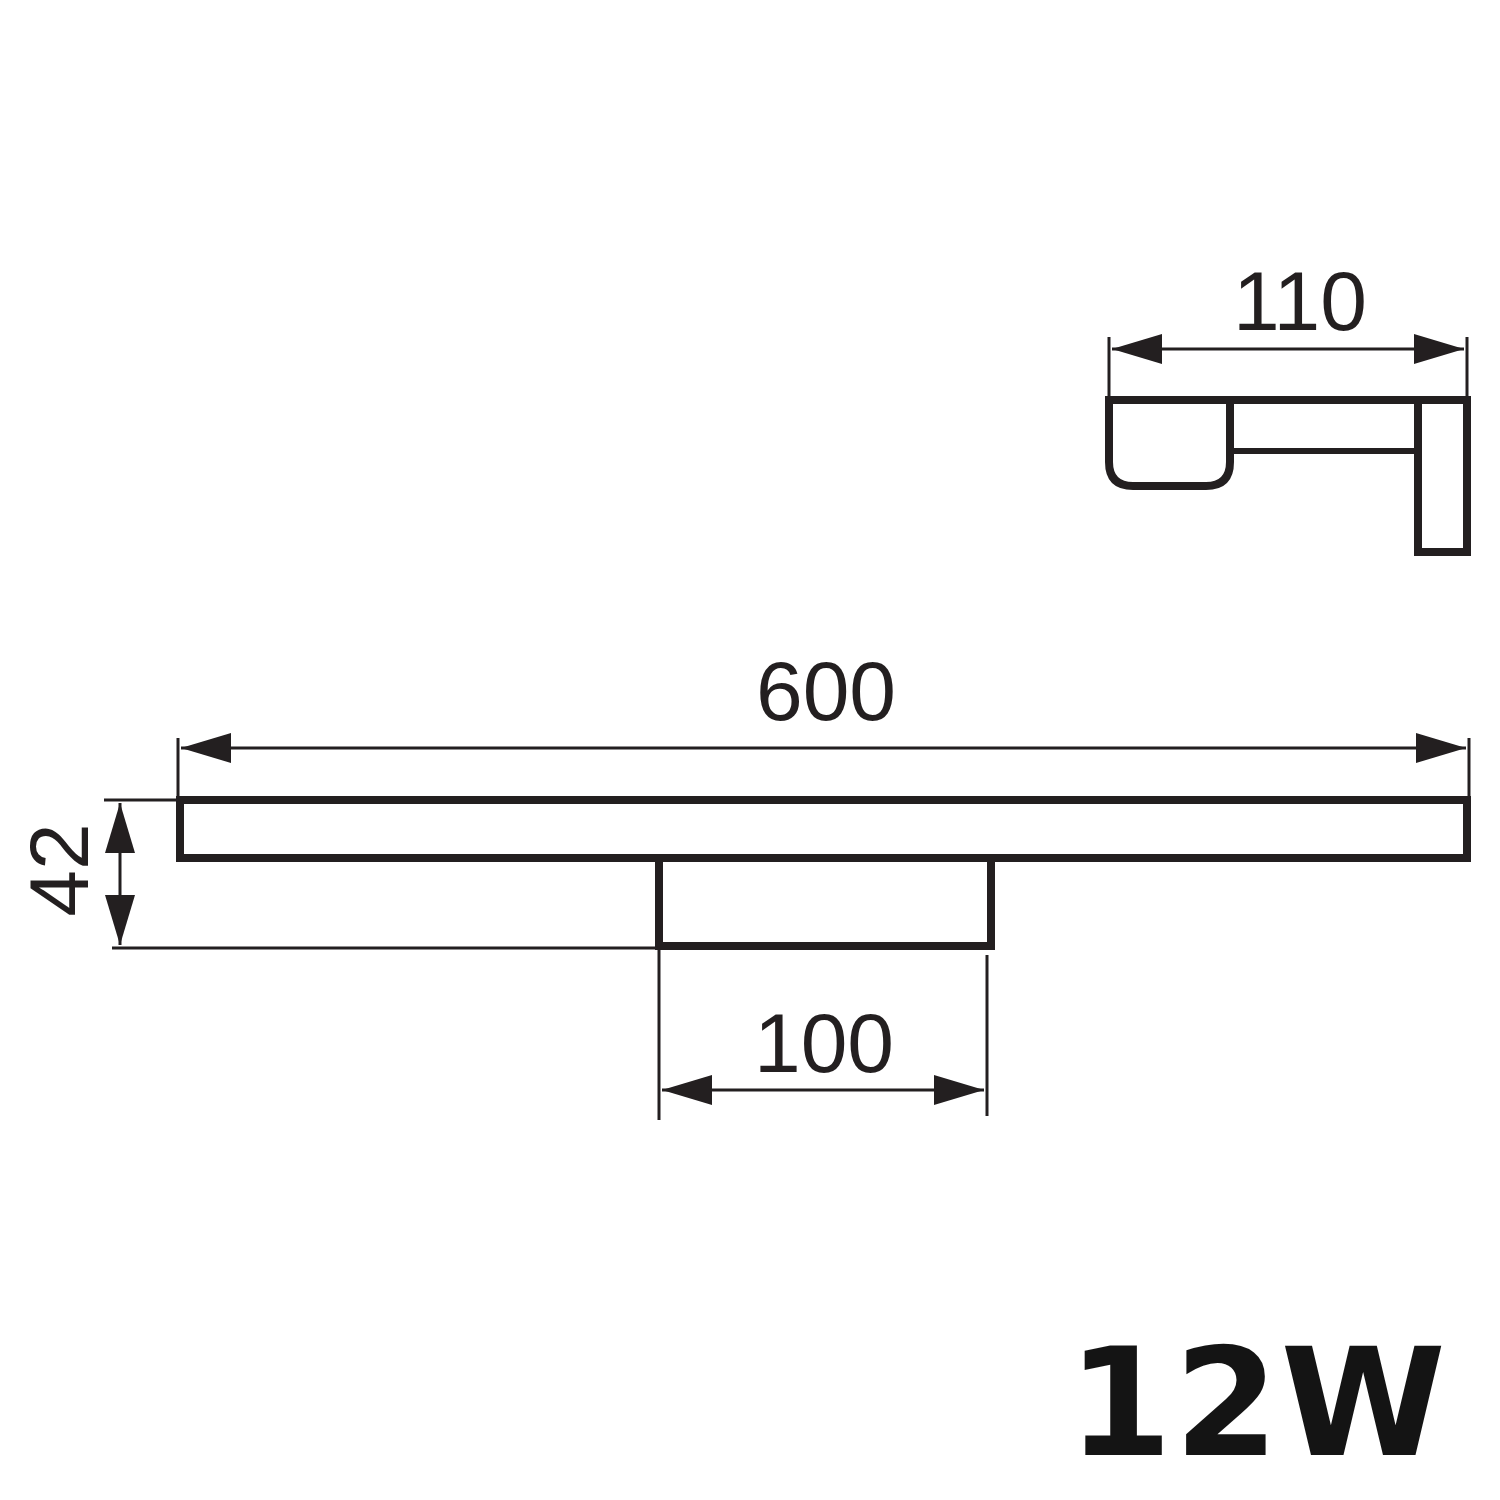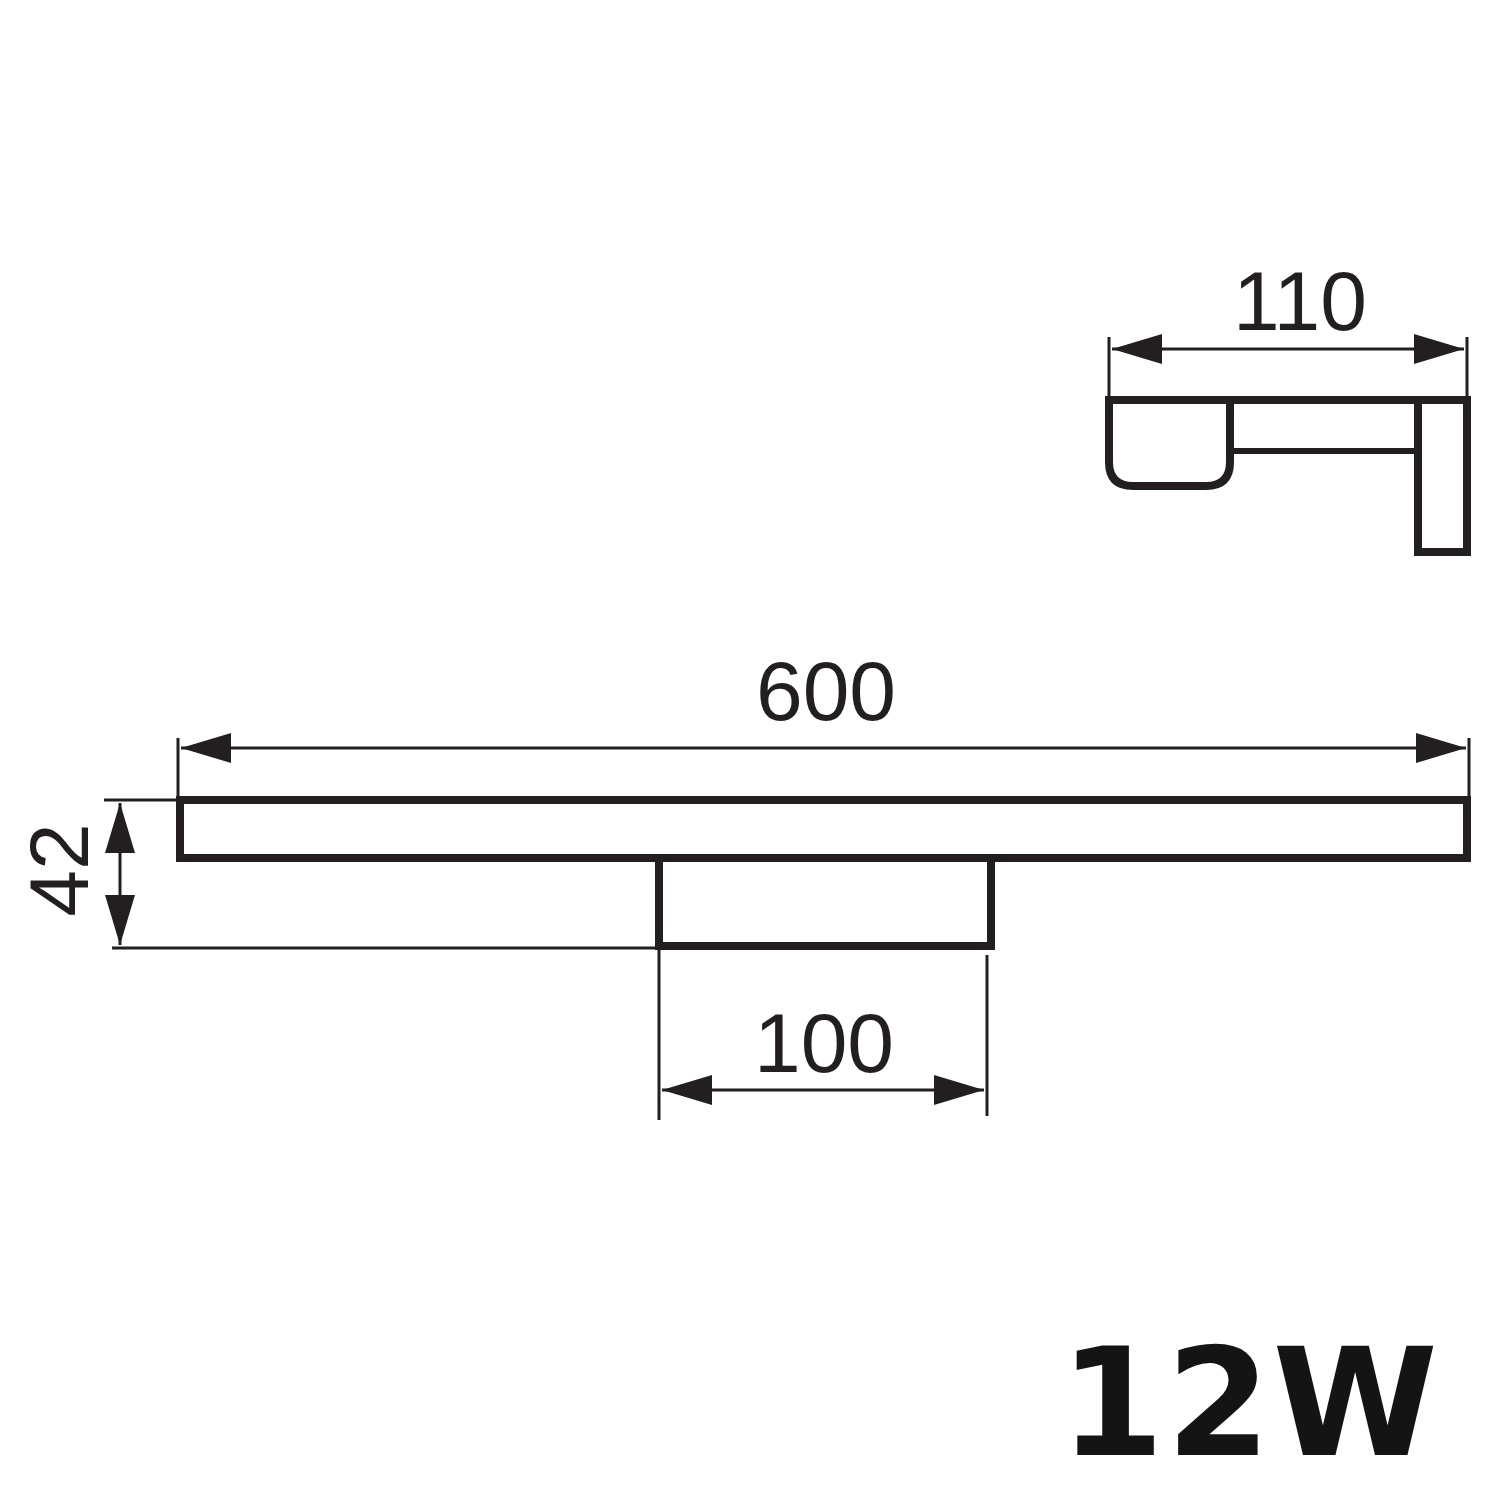--- a/index.html
+++ b/index.html
@@ -1,20 +1,20 @@
 <!DOCTYPE html>
 <html><head>
   <meta charset="utf-8">
   <style>
     html, body { margin: 0; padding: 0; background: #ffffff; }
     body { width: 1500px; height: 1500px; position: relative; overflow: hidden; }
     svg { position: absolute; left: 0; top: 0; }
     .dimtext { font-family: "Liberation Sans Narrow", "Liberation Sans", sans-serif; fill: #231f20; font-weight: 300; }
     .wattage {
-      position: absolute; right: 60px; top: 1328px;
+      position: absolute; right: 52px; top: 1328px;
       font-family: "DejaVu Sans", sans-serif; font-weight: bold;
       font-size: 150px; color: #141414; letter-spacing: 2px; line-height: 1;
     }
   </style>
 </head>
 <body>
 
 <svg width="1500" height="1500" viewBox="0 0 1500 1500">
   <defs>
     <marker id="arr" viewBox="0 0 20 12" refX="20" refY="6" markerWidth="50" markerHeight="30" markerUnits="userSpaceOnUse" orient="auto-start-reverse">

